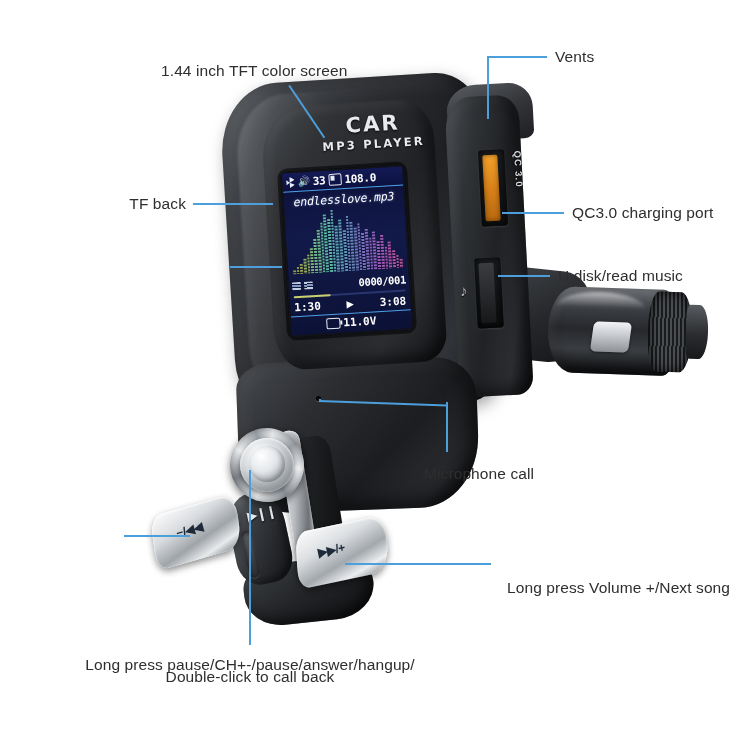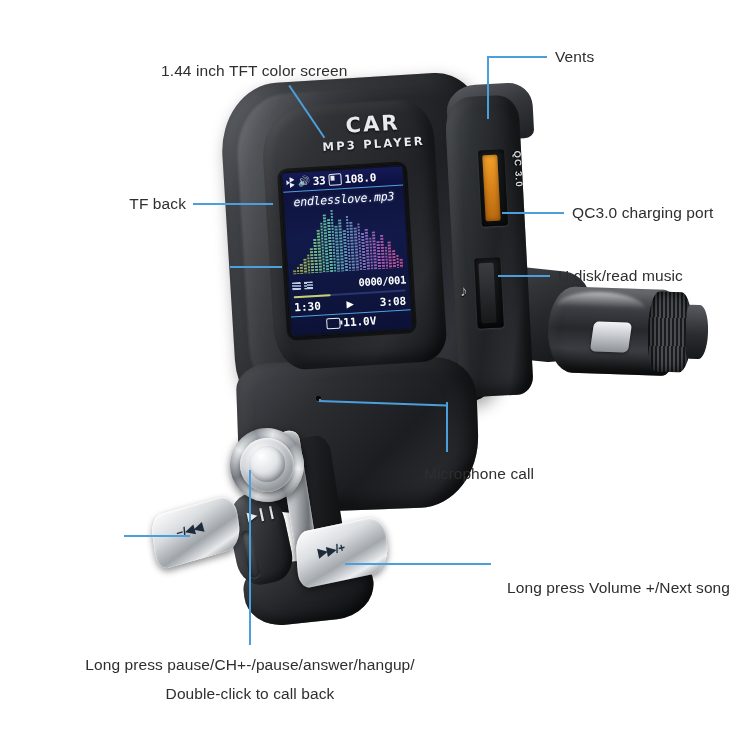--- a/index.html
+++ b/index.html
@@ -422,15 +422,15 @@
 
 
   <div class="lbl" id="c-udisk" style="left:558px;top:265px;">U disk/read music</div>
 
   <div class="lbl" id="c-mic" style="left:424px;top:463px;">Microphone call</div>
 
 
   <div class="lbl" id="c-vu" style="left:499px;top:577px;margin-left:8px;">Long press Volume +/Next song</div>
 
   <div class="lbl c" id="c-m1" style="left:30px;top:654px;width:440px;">Long press pause/CH+-/pause/answer/hangup/</div>
-  <div class="lbl c" id="c-m2" style="left:30px;top:683px;width:440px;text-align:center;">Double-click to call back</div>
+  <div class="lbl c" id="c-m2" style="left:30px;top:666px;width:440px;text-align:center;">Double-click to call back</div>
 
 </div>
 
 </body></html>

